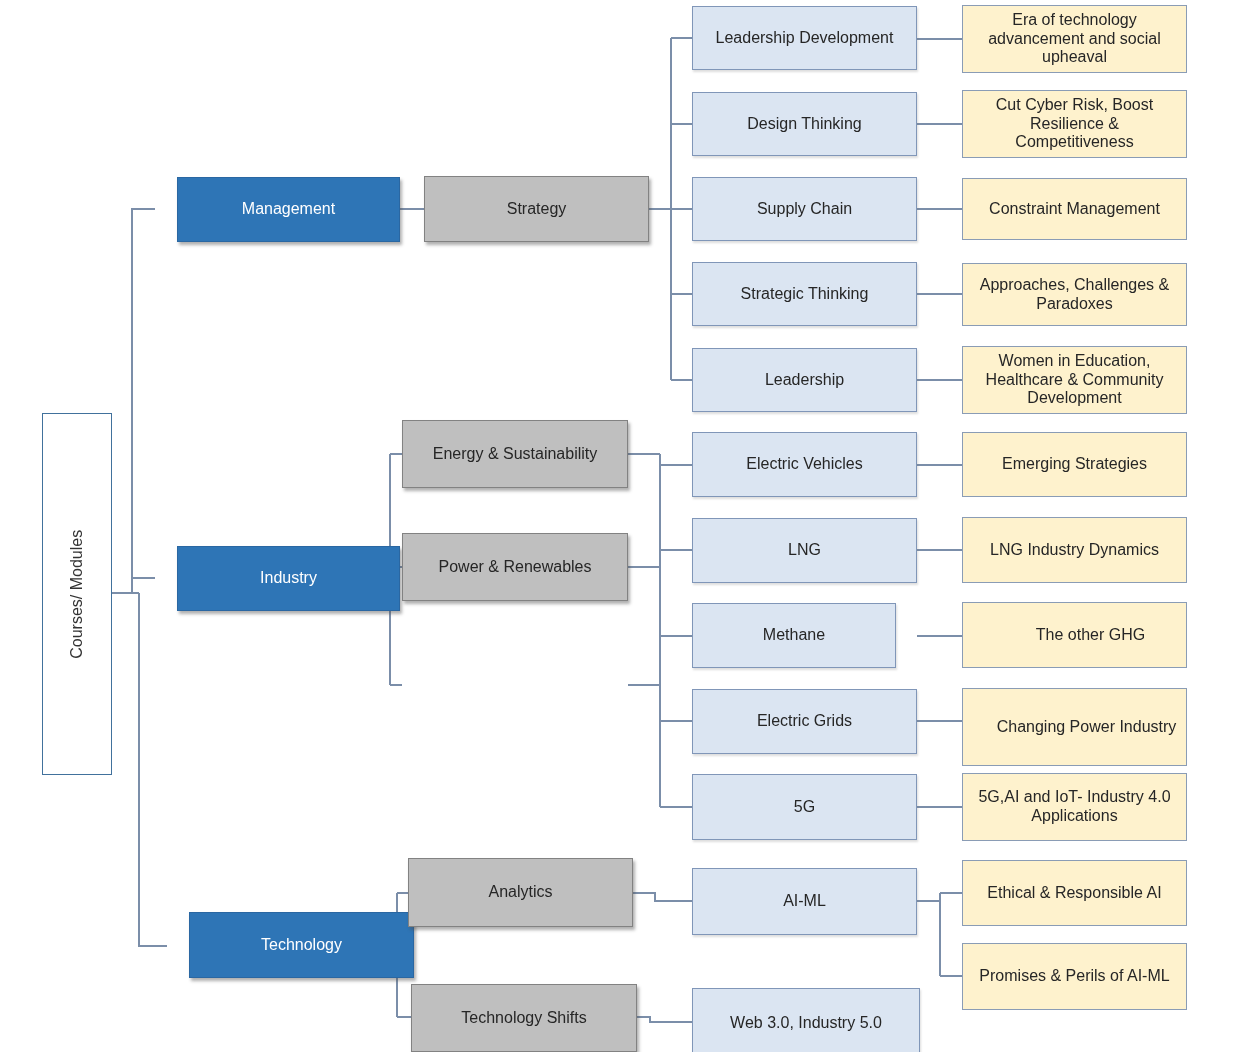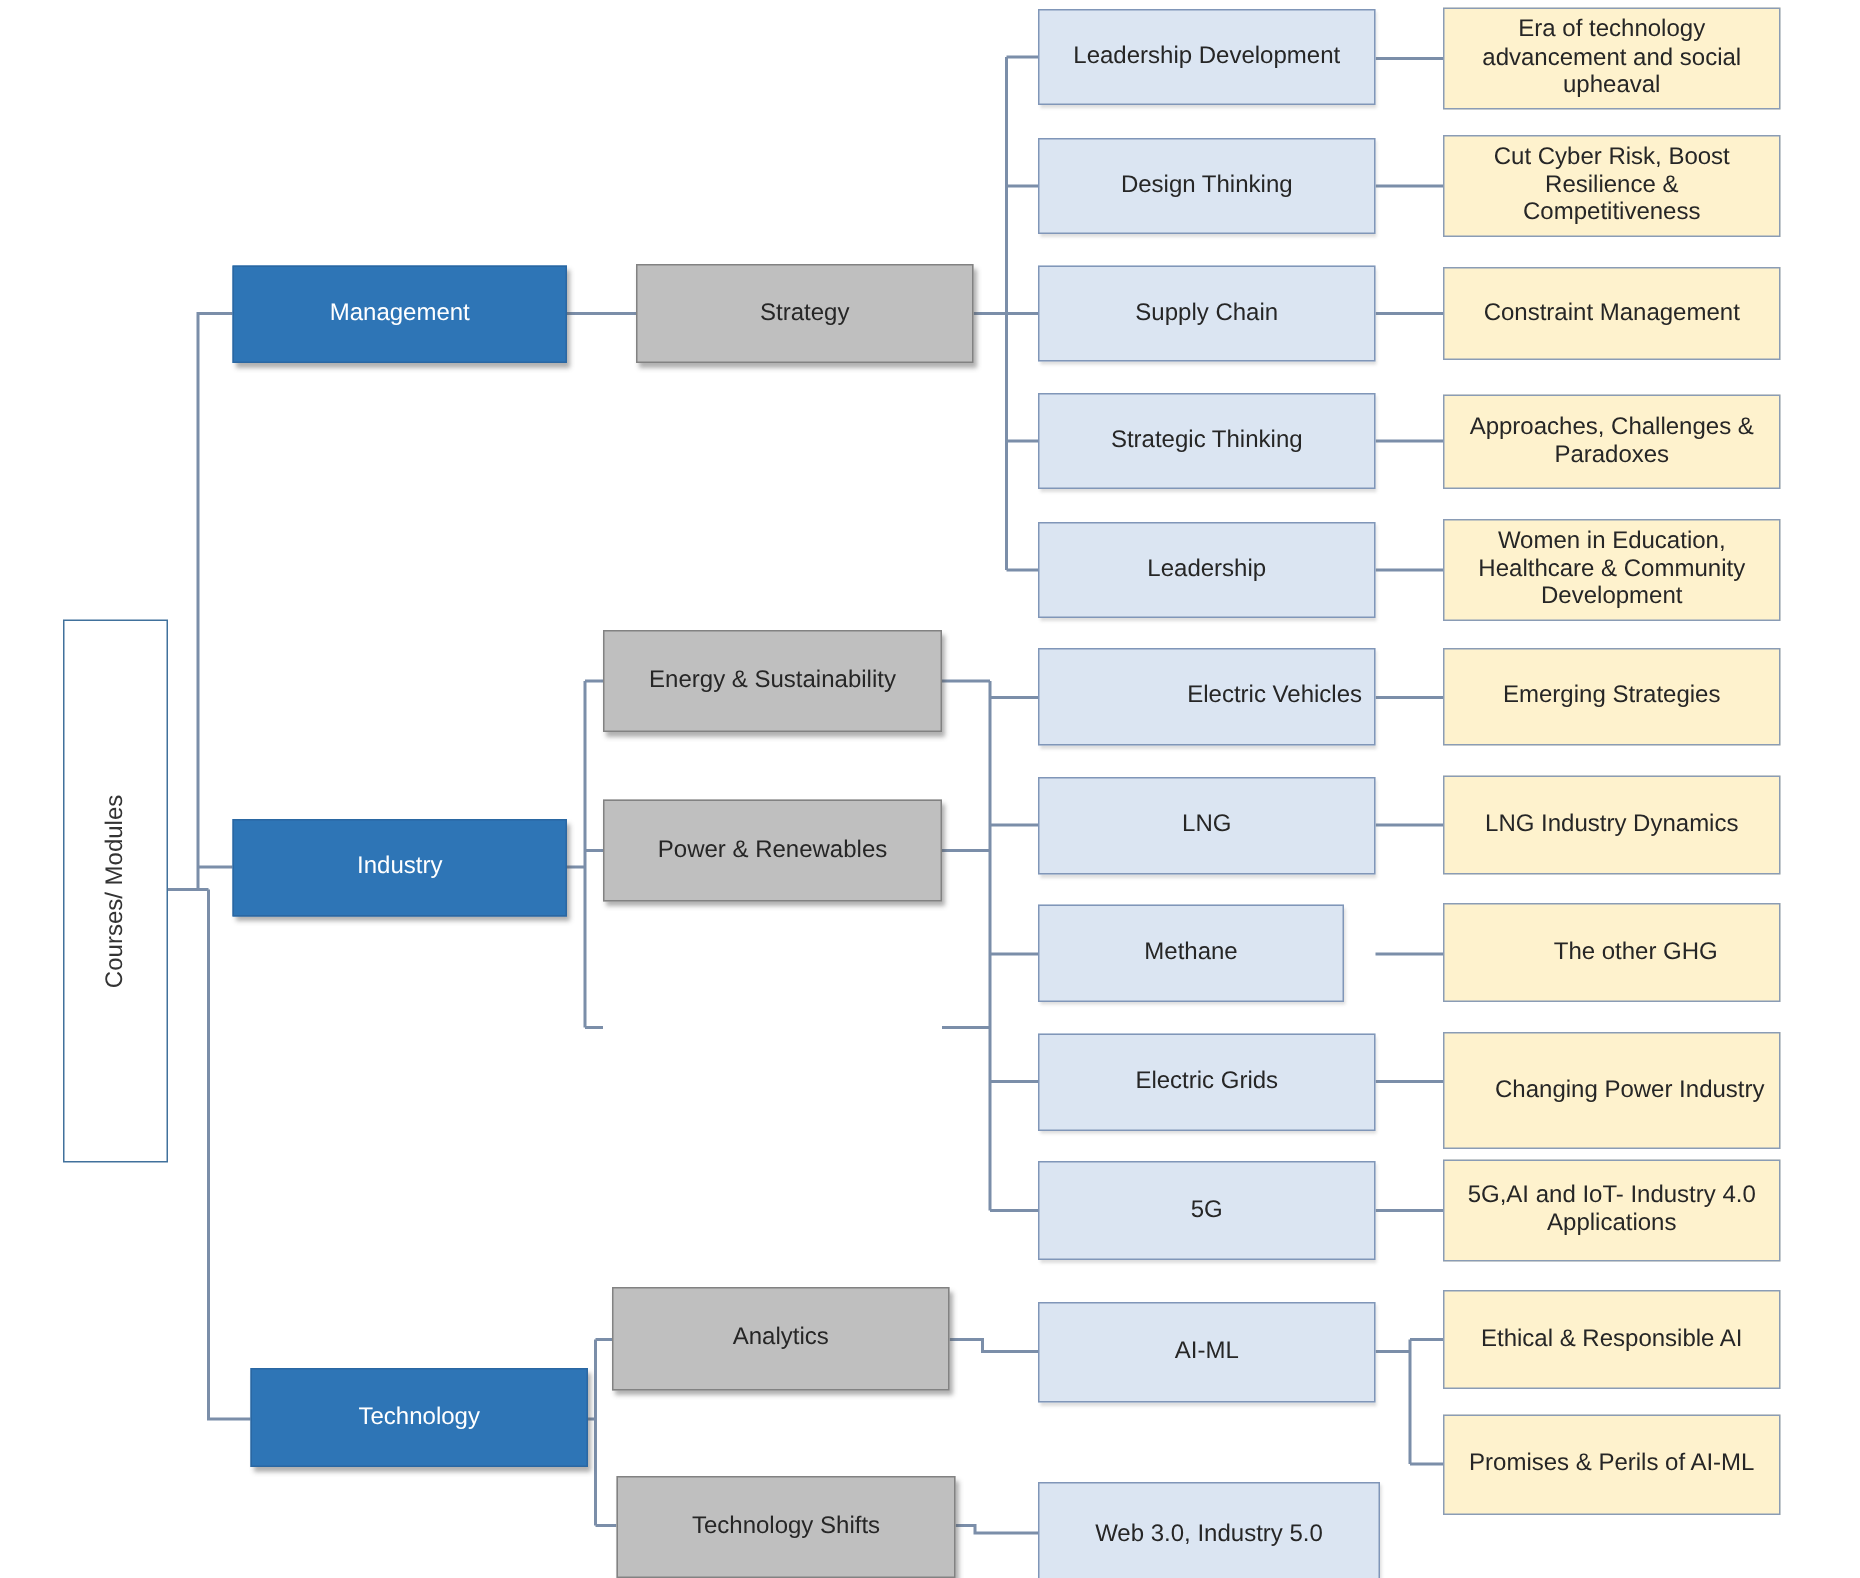--- a/index.html
+++ b/index.html
@@ -11,20 +11,21 @@
   svg.wires { position:absolute; left:0; top:0; }
   .node {
     position:absolute; box-sizing:border-box;
     display:flex; align-items:center; justify-content:center;
     text-align:center; font-size:16px; line-height:1.16;
     color:#262626; padding:3px 8px;
   }
   .lvl1 {
     background:#2e75b6; border:1px solid #2a67a2; color:#ffffff;
     box-shadow:2px 3px 3px rgba(80,80,80,0.45);
+    margin-left:22px;
   }
   .lvl2 {
     background:#bfbfbf; border:1px solid #828282;
     box-shadow:2px 3px 3px rgba(80,80,80,0.45);
   }
   .lvl3 {
     background:#dbe5f2; border:1.5px solid #8096b8;
     box-shadow:1px 2px 2px rgba(120,120,120,0.25);
   }
   .lvl4 {
@@ -87,21 +88,21 @@
   </div>
   <div class="node lvl3" style="left:692px;top:177px;width:225px;height:64px;">
     <span>Supply Chain</span>
   </div>
   <div class="node lvl3" style="left:692px;top:262px;width:225px;height:64px;">
     <span>Strategic Thinking</span>
   </div>
   <div class="node lvl3" style="left:692px;top:348px;width:225px;height:64px;">
     <span>Leadership</span>
   </div>
-  <div class="node lvl3" style="left:692px;top:432px;width:225px;height:65px;justify-content:flex-end;">
+  <div class="node lvl3" style="left:692px;top:432px;width:225px;height:65px;">
     <span>Electric Vehicles</span>
   </div>
   <div class="node lvl3" style="left:692px;top:518px;width:225px;height:65px;">
     <span>LNG</span>
   </div>
   <div class="node lvl3" style="left:692px;top:603px;width:204px;height:65px;">
     <span>Methane</span>
   </div>
   <div class="node lvl3" style="left:692px;top:689px;width:225px;height:65px;">
     <span>Electric Grids</span>

